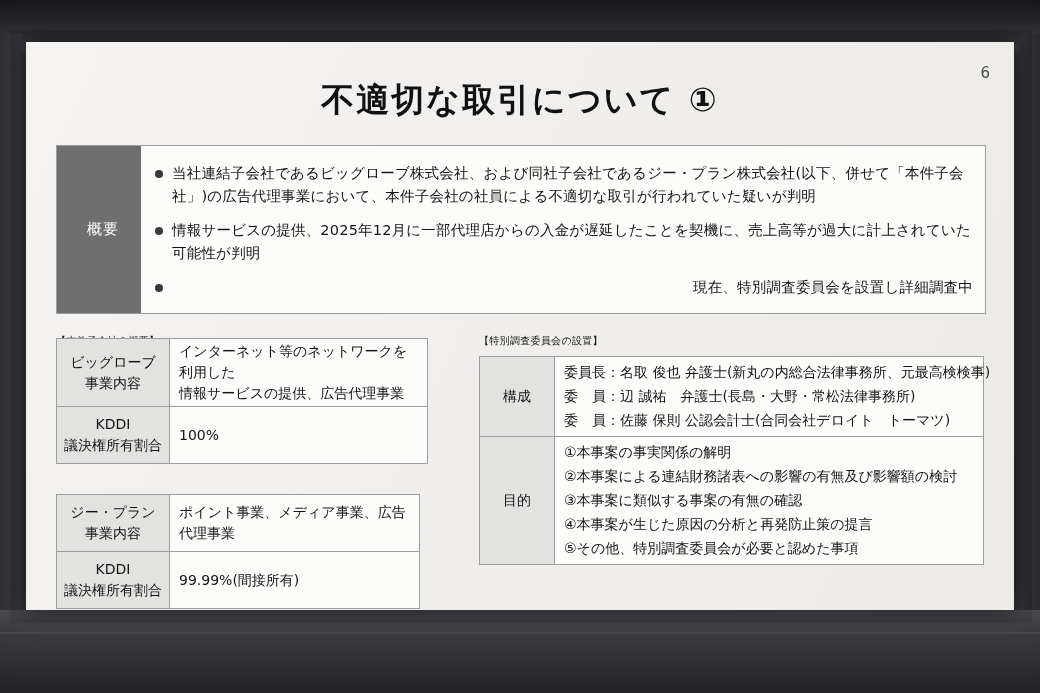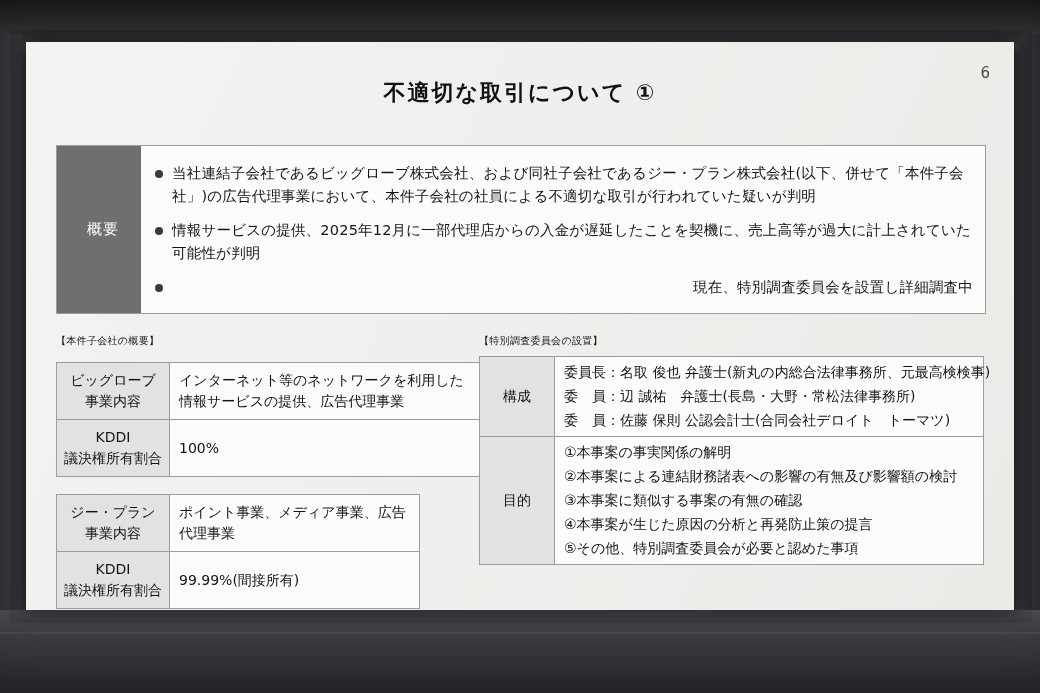--- a/index.html
+++ b/index.html
@@ -74,21 +74,21 @@
     top: 22px;
     font-size: 15px;
     color: #4a4a4a;
   }
 
   #slide-title {
     position: absolute;
     left: 0; right: 0;
     top: 36px;
     text-align: center;
-    font-size: 22px;
+    font-size: 33px;
     font-weight: bold;
     letter-spacing: 2px;
     color: #111;
   }
 
   
   #summary {
     position: absolute;
     left: 30px;
     top: 103px;
@@ -159,21 +159,21 @@
     line-height: 1.5;
     color: #141414;
     padding: 2px 9px;
   }
   .tbl td.hd {
     background: #e2e2e0;
     text-align: center;
     padding: 7px 4px;
   }
 
-  #tbl-biglobe { left: 30px; top: 320px; width: 424px; }
+  #tbl-biglobe { left: 30px; top: 296px; width: 372px; }
   #tbl-jibun   { left: 30px; top: 452px; width: 364px; }
   #tbl-committee { left: 453px; top: 314px; width: 505px; }
 
   #tbl-biglobe td.hd, #tbl-jibun td.hd { width: 104px; }
   #tbl-committee td.hd { width: 66px; text-align: center; }
 
   .member-line { margin: 3px 0; white-space: nowrap; }
   .purpose-line { margin: 3px 0; white-space: nowrap; }
 </style>
 </head>

